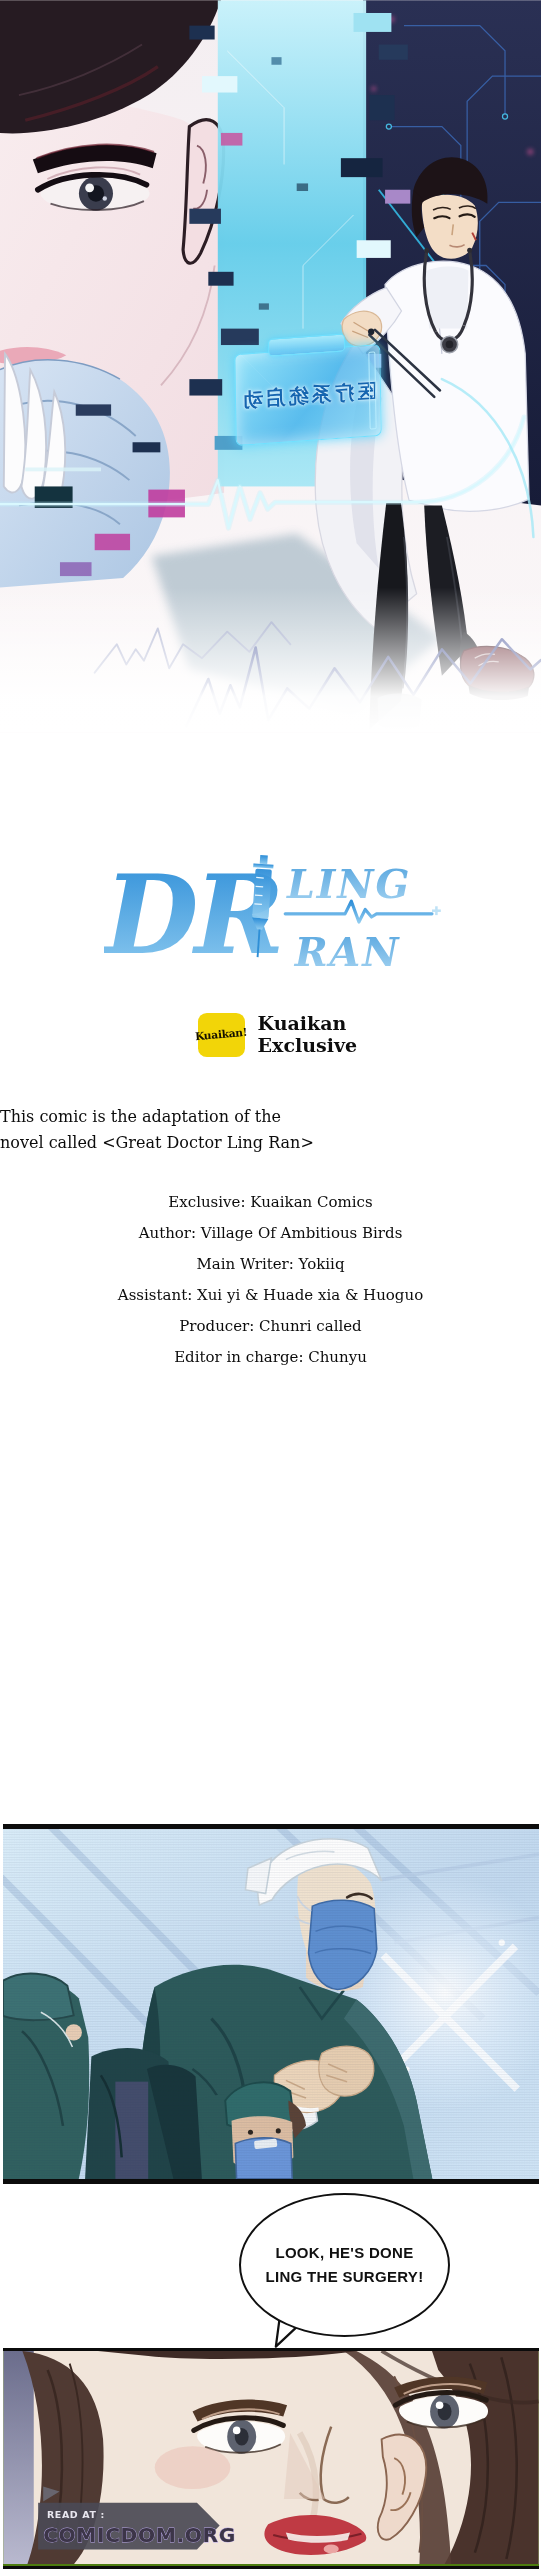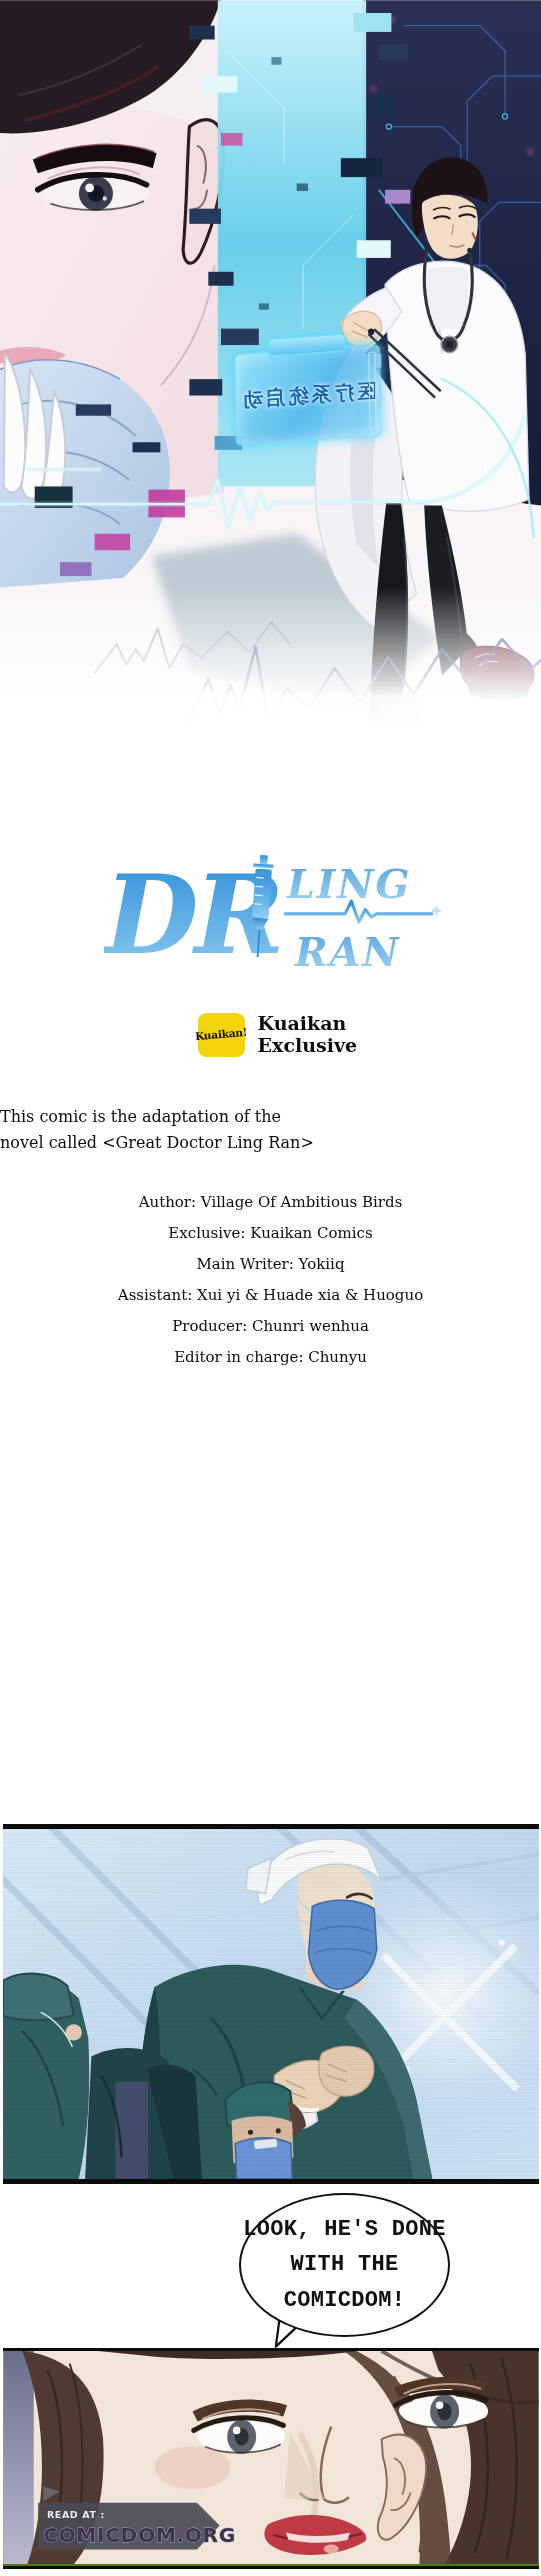--- a/index.html
+++ b/index.html
@@ -52,22 +52,22 @@
   .panel{left:2.5px;width:536px;background:#cfe3f5;z-index:1;}
   #panel1{top:1824px;height:360px;border-top:5px solid #0c0c0c;border-bottom:5px solid #0c0c0c;
         box-sizing:border-box;}
   #panel2{top:2348px;height:221px;border-top:3.8px solid #0b0b0b;border-bottom:3.8px solid #0b0b0b;
         box-sizing:border-box;background:#4d7c0f;}
 
   
   #bubble{left:239px;top:2193px;width:211px;height:144px;border-radius:50%;
         background:#ffffff;border:2.2px solid #101010;z-index:3;box-sizing:border-box;
         display:flex;align-items:center;justify-content:center;}
-  #bubble .bubble-text{text-align:center;font-family:Liberation Mono, monospace;font-weight:bold;
-        font-size:22px;letter-spacing:0.3px;color:#111;line-height:1.6;}
+  #bubble .bubble-text{text-align:center;font-family:Liberation Sans, sans-serif;font-weight:bold;
+        font-size:15px;letter-spacing:0.3px;color:#111;line-height:1.6;}
   #bubble-tail{left:265px;top:2302px;width:51px;height:51px;z-index:2;}
 </style>
 </head>
 <body>
 
 <div id="page">
 
   <div id="cover" class="abs">
     <svg width="541" height="733" viewBox="0 0 857 1160">
       <defs>
@@ -341,25 +341,25 @@
       <div>Exclusive</div>
     </div>
   </div>
 
   <div id="note" class="abs">
     <div>This comic is the adaptation of the</div>
     <div>novel called &lt;Great Doctor Ling Ran&gt;</div>
   </div>
 
   <div id="credits" class="abs">
+    <div class="credit-line">Exclusive: Kuaikan Comics</div>
     <div class="credit-line">Author: Village Of Ambitious Birds</div>
-    <div class="credit-line">Exclusive: Kuaikan Comics</div>
     <div class="credit-line">Main Writer: Yokiiq</div>
     <div class="credit-line">Assistant: Xui yi &amp; Huade xia &amp; Huoguo</div>
-    <div class="credit-line">Producer: Chunri wenhua</div>
+    <div class="credit-line">Producer: Chunri called</div>
     <div class="credit-line">Editor in charge: Chunyu</div>
   </div>
 
   <div id="panel1" class="abs panel">
     <svg width="536" height="350" viewBox="0 0 849 554">
       <defs>
         <linearGradient id="p1bg" x1="0" y1="0" x2="1" y2="1">
           <stop offset="0" stop-color="#d9ecf8"></stop>
             <stop offset="0.55" stop-color="#c2d9ef"></stop>
             <stop offset="1" stop-color="#cfe4f5"></stop>
@@ -457,21 +457,21 @@
       <rect width="849" height="554" fill="url(#scan)"></rect>
     </svg>
   </div>
 
   <svg id="bubble-tail" class="abs" width="51" height="51" viewBox="0 0 80 80">
     <polygon points="25,10 65,25 17,70" fill="#ffffff" stroke="#101010" stroke-width="3.5" stroke-linejoin="round"></polygon>
   </svg>
   <div id="bubble" class="abs">
     <div class="bubble-text">
       <div>LOOK, HE'S DONE</div>
-      <div>WITH THE COMICDOM!</div>
+      <div>LING THE SURGERY!</div>
     </div>
   </div>
 
   <div id="panel2" class="abs panel">
     <svg width="536" height="213" viewBox="0 0 849 338">
       <defs>
         <linearGradient id="p2bg" x1="0" y1="0" x2="0" y2="1">
           <stop offset="0" stop-color="#6b6d8c"></stop>
             <stop offset="1" stop-color="#b9b9cf"></stop>
         </linearGradient>

